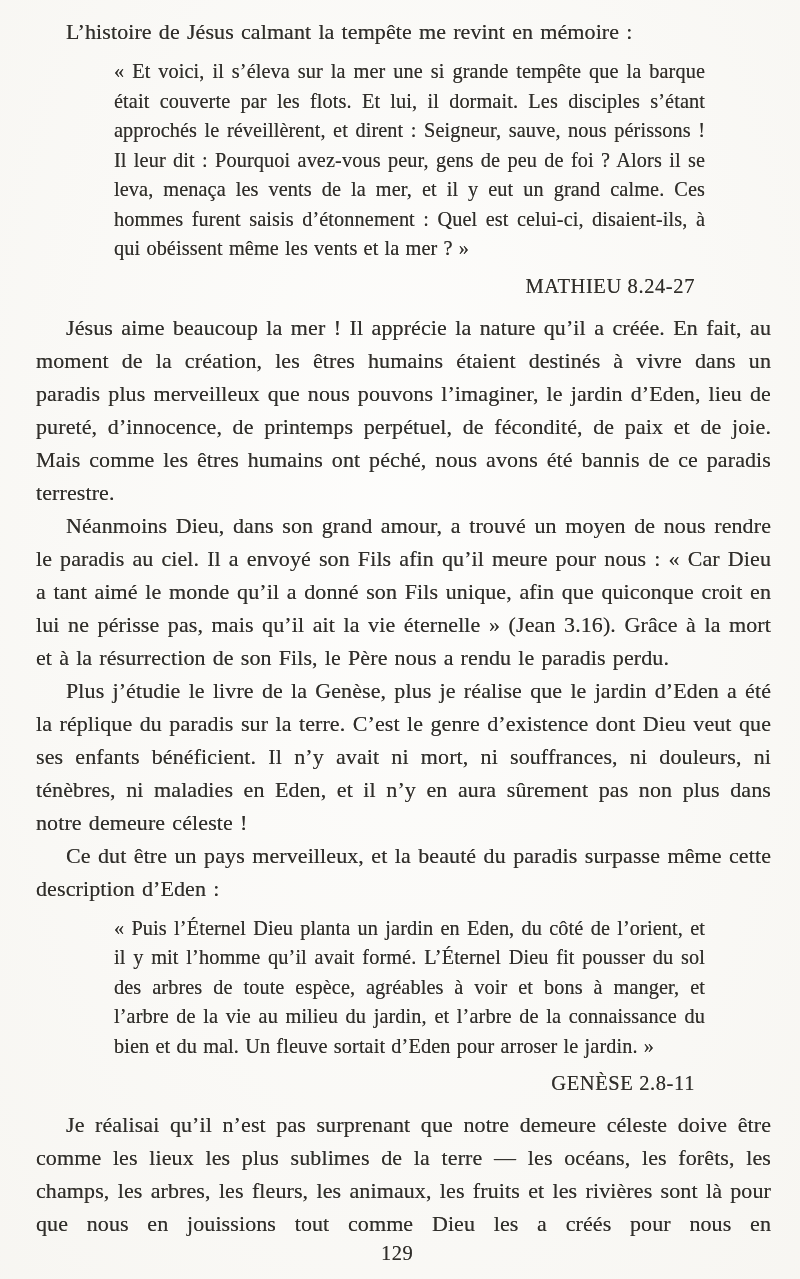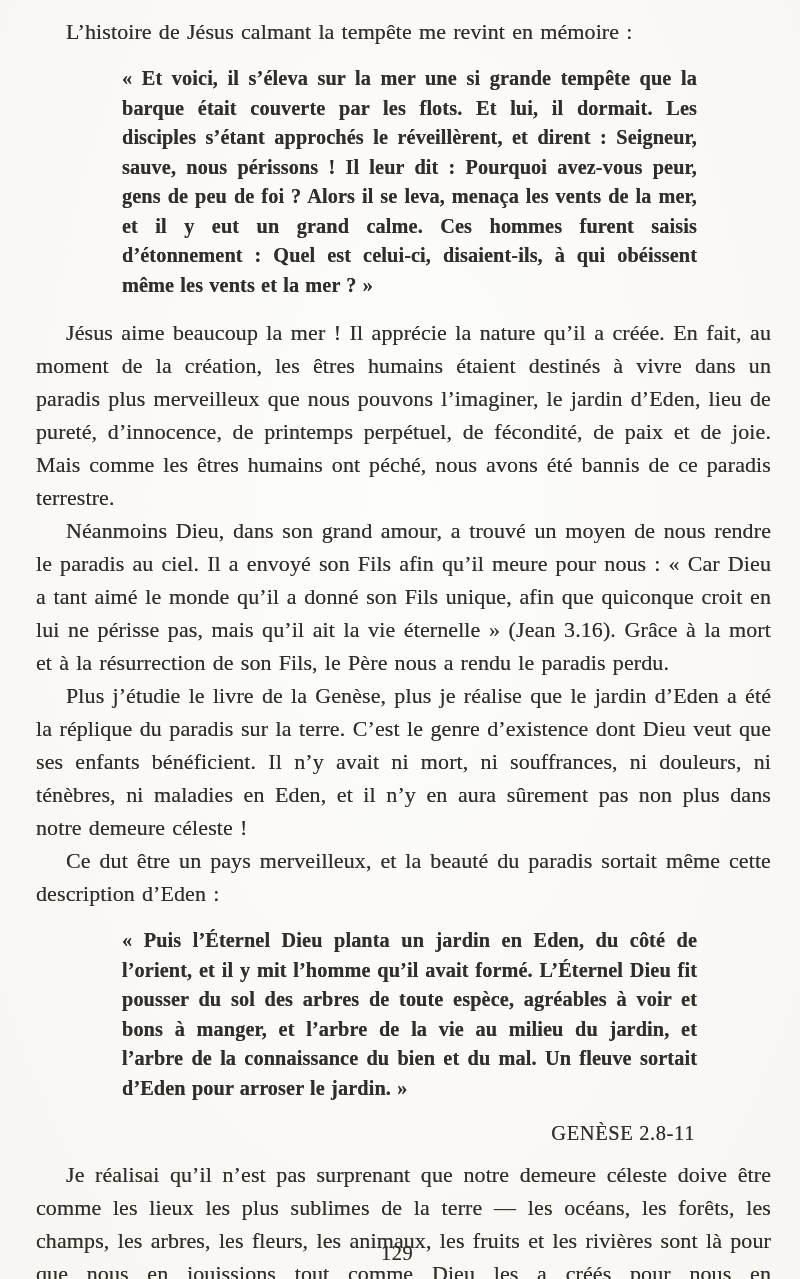--- a/index.html
+++ b/index.html
@@ -32,28 +32,27 @@
     word-spacing: 1.5px;
     text-shadow: 0 0 0.6px rgba(48,46,42,0.65);
   }
   .body-par.fill-last { text-align-last: justify; }
   .intro { margin-bottom: 6px; font-family: Liberation Serif, serif; }
   blockquote.scripture {
     margin: 9px 58px 10px 70px;
     padding: 0;
   }
   blockquote.scripture .q-text {
-    margin: 16px;
+    margin: 8px;
     font-size: 20.3px;
     line-height: 29.5px;
     text-align: justify;
     letter-spacing: 0.1px;
     word-spacing: 1px;
     text-shadow: 0 0 0.6px rgba(48,46,42,0.65);
-    font-weight: bold;
   }
   blockquote.scripture .q-cite {
     margin: 1px 18px 0 0;
     font-size: 20.5px;
     line-height: 29px;
     text-align: right;
     letter-spacing: 0.6px;
     text-shadow: 0 0 0.6px rgba(48,46,42,0.65);
   }
   .quote-genesis { margin-bottom: 14px; }
@@ -71,29 +70,30 @@
 </style>
 </head>
 <body>
 
 <div class="page">
 
   <p class="body-par intro">L’histoire de Jésus calmant la tempête me revint en mémoire :</p>
 
   <blockquote class="scripture quote-matthew">
     <p class="q-text">« Et voici, il s’éleva sur la mer une si grande tempête que la barque était couverte par les flots. Et lui, il dormait. Les disciples s’étant approchés le réveillèrent, et dirent : Seigneur, sauve, nous périssons ! Il leur dit : Pourquoi avez-vous peur, gens de peu de foi ? Alors il se leva, menaça les vents de la mer, et il y eut un grand calme. Ces hommes furent saisis d’étonnement : Quel est celui-ci, disaient-ils, à qui obéissent même les vents et la mer ? »</p>
+    <div class="q-cite">MATHIEU 8.24-27</div>
   </blockquote>
 
   <p class="body-par">Jésus aime beaucoup la mer ! Il apprécie la nature qu’il a créée. En fait, au moment de la création, les êtres humains étaient destinés à vivre dans un paradis plus merveilleux que nous pouvons l’imaginer, le jardin d’Eden, lieu de pureté, d’innocence, de printemps perpétuel, de fécondité, de paix et de joie. Mais comme les êtres humains ont péché, nous avons été bannis de ce paradis terrestre.</p>
 
   <p class="body-par">Néanmoins Dieu, dans son grand amour, a trouvé un moyen de nous rendre le paradis au ciel. Il a envoyé son Fils afin qu’il meure pour nous : « Car Dieu a tant aimé le monde qu’il a donné son Fils unique, afin que quiconque croit en lui ne périsse pas, mais qu’il ait la vie éternelle » (Jean 3.16). Grâce à la mort et à la résurrection de son Fils, le Père nous a rendu le paradis perdu.</p>
 
   <p class="body-par">Plus j’étudie le livre de la Genèse, plus je réalise que le jardin d’Eden a été la réplique du paradis sur la terre. C’est le genre d’existence dont Dieu veut que ses enfants bénéficient. Il n’y avait ni mort, ni souffrances, ni douleurs, ni ténèbres, ni maladies en Eden, et il n’y en aura sûrement pas non plus dans notre demeure céleste !</p>
 
-  <p class="body-par">Ce dut être un pays merveilleux, et la beauté du paradis sortait même cette description d’Eden :</p>
+  <p class="body-par">Ce dut être un pays merveilleux, et la beauté du paradis surpasse même cette description d’Eden :</p>
 
   <blockquote class="scripture quote-genesis">
     <p class="q-text">« Puis l’Éternel Dieu planta un jardin en Eden, du côté de l’orient, et il y mit l’homme qu’il avait formé. L’Éternel Dieu fit pousser du sol des arbres de toute espèce, agréables à voir et bons à manger, et l’arbre de la vie au milieu du jardin, et l’arbre de la connaissance du bien et du mal. Un fleuve sortait d’Eden pour arroser le jardin. »</p>
     <div class="q-cite">GENÈSE 2.8-11</div>
   </blockquote>
 
   <p class="body-par fill-last">Je réalisai qu’il n’est pas surprenant que notre demeure céleste doive être comme les lieux les plus sublimes de la terre — les océans, les forêts, les champs, les arbres, les fleurs, les animaux, les fruits et les rivières sont là pour que nous en jouissions tout comme Dieu les a créés pour nous en</p>
 
   <div class="page-number">129</div>
 

